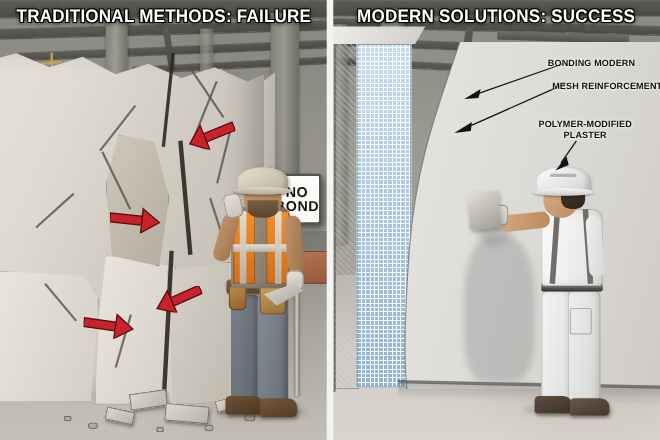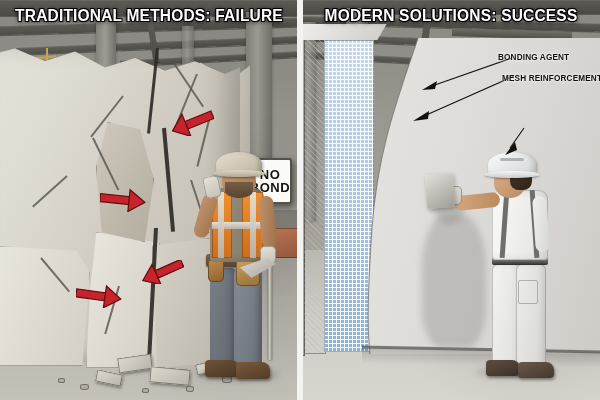--- a/index.html
+++ b/index.html
@@ -493,20 +493,24 @@
         <path d="M3 47 L19 37 L18 45 Z" fill="#111"></path>
       </svg>
     </div>
     <div class="leader" style="left:200px;top:126px;width:26px;height:30px;">
       <svg width="26" height="30" viewBox="0 0 26 30">
         <line x1="22" y1="2" x2="8" y2="22" stroke="#111" stroke-width="1.1"></line>
         <path d="M3 29 L13 16 L15 24 Z" fill="#111"></path>
       </svg>
     </div>
 
-    <div class="callout" style="left:196px;top:53px;">BONDING AGENT</div>
+    <div class="callout" style="left:196px;top:53px;">BONDING MODERN</div>
     <div class="callout" style="left:200px;top:74px;">MESH REINFORCEMENT</div>
+    <div class="callout ctr" style="left:178px;top:108px;width:104px;">
+      <div>POLYMER-MODIFIED</div>
+      <div>PLASTER</div>
+    </div>
 
     <div class="title">MODERN SOLUTIONS: SUCCESS</div>
   </div>
 
   <div class="divider"></div>
 </div>
 
 </body></html>

